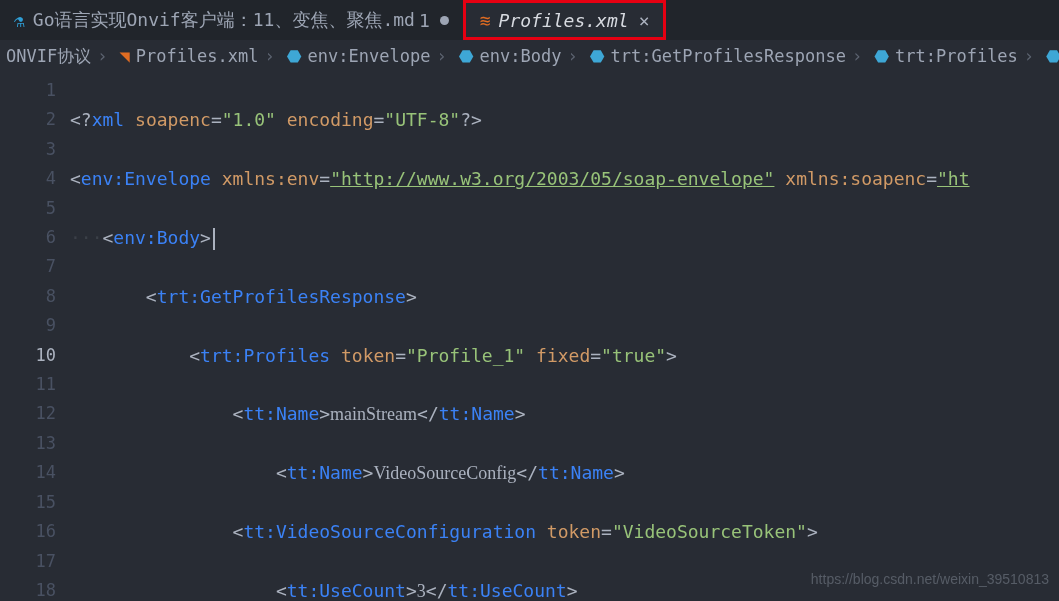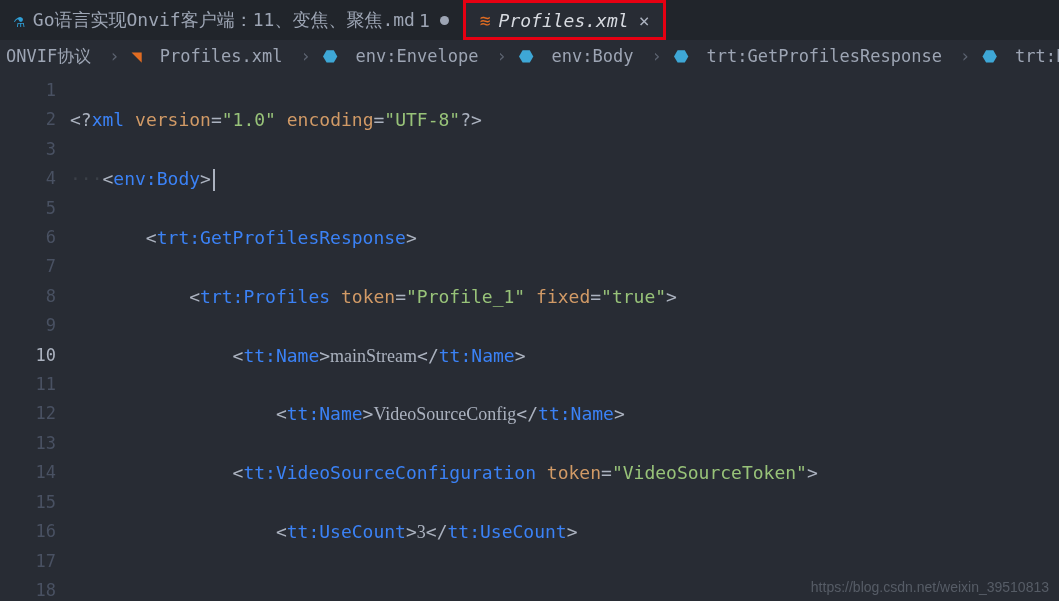--- a/index.html
+++ b/index.html
@@ -15,40 +15,40 @@
          font-style:italic; }
   .tab.modified { color:#9da5b4; font-style:normal; }
   .tab-flask { color:#2f9fd6; margin-right:8px; font-style:normal; }
   .tab-rss   { color:#e06c22; margin-right:8px; font-style:normal; }
   .tab .dot { width:9px;height:9px;border-radius:50%;background:#9da5b4;margin-left:10px; }
   .tab .x   { margin-left:10px; color:#abb2bf; font-style:normal; }
   .tab-active { background:#282c34; font-style:italic; color:#d7dae0; }
   .tab-active-box { border:3px solid #e60012; }
   .crumbs { display:flex; align-items:center; height:32px; padding:4px 6px;
             color:#9da5b4; font-size:17px; background:#282c34; white-space:nowrap; overflow:hidden;}
-  .crumb { display:flex; align-items:center; margin-right:6px;gap:12px; }
+  .crumb { display:flex; align-items:center; margin-right:6px; }
   .crumb .sep { margin:0 6px; color:#5c6370; }
   .crumb .ico { margin-right:6px; font-style:normal; }
   .crumb .rss { color:#e06c22; }
   .crumb .cube { color:#3ea7d6; }
   .editor { display:flex; background:#282c34; height:calc(601px - 40px - 32px); }
   .gutter { width:70px; text-align:right; color:#495162; padding:4px 14px 0 0;
             font-size:17px; line-height:29.4px; user-select:none;}
   .gutter .cur { color:#abb2bf; font-weight:normal; }
   .code { flex:1; padding:4px 0 0 0; font-size:18px; line-height:29.4px;
           white-space:pre; overflow:hidden;}
   .code .row { position:relative; height:29.4px; }
   .d  { color:#abb2bf; }   
   .t  { color:#3b82f6; }   
   .a  { color:#d19a66; }   
   .s  { color:#98c379; }   
   .tx { color:#abb2bf;font-family:Liberation Serif, serif; }   
   .ul { text-decoration:underline; }
   .guide { color:#3b4048; }
-  .watermark { position:absolute; right:10px; bottom:6px; color:#6f7681;
+  .watermark { position:absolute; right:10px; bottom:14px; color:#6f7681;
                font-size:14px; font-family:sans-serif; opacity:.65; }
 </style>
 </head>
 <body>
 
 <div class="tabbar">
   <div class="tab modified">
     <span class="tab-flask">⚗</span>
     <span>Go语言实现Onvif客户端：11、变焦、聚焦.md</span>
     <span style="margin-left:4px;color:#9da5b4;"> 1</span>
@@ -112,21 +112,22 @@
       <div>11</div>
       <div>12</div>
       <div>13</div>
       <div>14</div>
       <div>15</div>
       <div>16</div>
       <div>17</div>
       <div>18</div>
     </div>
   <div class="code">
-<div class="row"><span class="d">&lt;?</span><span class="t">xml</span><span class="d"> </span><span class="a">version</span><span class="d">=</span><span class="s">"1.0"</span><span class="d"> </span><span class="a">encoding</span><span class="d">=</span><span class="s">"UTF-8"</span><span class="d">?&gt;</span></div>
+<div class="row"><span class="d">&lt;?</span><span class="t">xml</span><span class="d"> </span><span class="a">soapenc</span><span class="d">=</span><span class="s">"1.0"</span><span class="d"> </span><span class="a">encoding</span><span class="d">=</span><span class="s">"UTF-8"</span><span class="d">?&gt;</span></div>
+<div class="row"><span class="d">&lt;</span><span class="t">env:Envelope</span><span class="d"> </span><span class="a">xmlns:env</span><span class="d">=</span><span class="s ul">"http://www.w3.org/2003/05/soap-envelope"</span><span class="d"> </span><span class="a">xmlns:soapenc</span><span class="d">=</span><span class="s ul">"ht</span></div>
 <div class="row"><span class="guide">···</span><span class="d">&lt;</span><span class="t">env:Body</span><span class="d">&gt;</span><span style="display:inline-block;width:2px;height:22px;border-left:1px solid #abb2bf;border-right:1px solid #abb2bf;vertical-align:middle;margin-left:2px;"></span></div>
 <div class="row">       <span class="d">&lt;</span><span class="t">trt:GetProfilesResponse</span><span class="d">&gt;</span></div>
 <div class="row">           <span class="d">&lt;</span><span class="t">trt:Profiles</span><span class="d"> </span><span class="a">token</span><span class="d">=</span><span class="s">"Profile_1"</span><span class="d"> </span><span class="a">fixed</span><span class="d">=</span><span class="s">"true"</span><span class="d">&gt;</span></div>
 <div class="row">               <span class="d">&lt;</span><span class="t">tt:Name</span><span class="d">&gt;</span><span class="tx">mainStream</span><span class="d">&lt;/</span><span class="t">tt:Name</span><span class="d">&gt;</span></div>
 <div class="row">                   <span class="d">&lt;</span><span class="t">tt:Name</span><span class="d">&gt;</span><span class="tx">VideoSourceConfig</span><span class="d">&lt;/</span><span class="t">tt:Name</span><span class="d">&gt;</span></div>
 <div class="row">               <span class="d">&lt;</span><span class="t">tt:VideoSourceConfiguration</span><span class="d"> </span><span class="a">token</span><span class="d">=</span><span class="s">"VideoSourceToken"</span><span class="d">&gt;</span></div>
 <div class="row">                   <span class="d">&lt;</span><span class="t">tt:UseCount</span><span class="d">&gt;</span><span class="tx">3</span><span class="d">&lt;/</span><span class="t">tt:UseCount</span><span class="d">&gt;</span></div>
 
 
 

